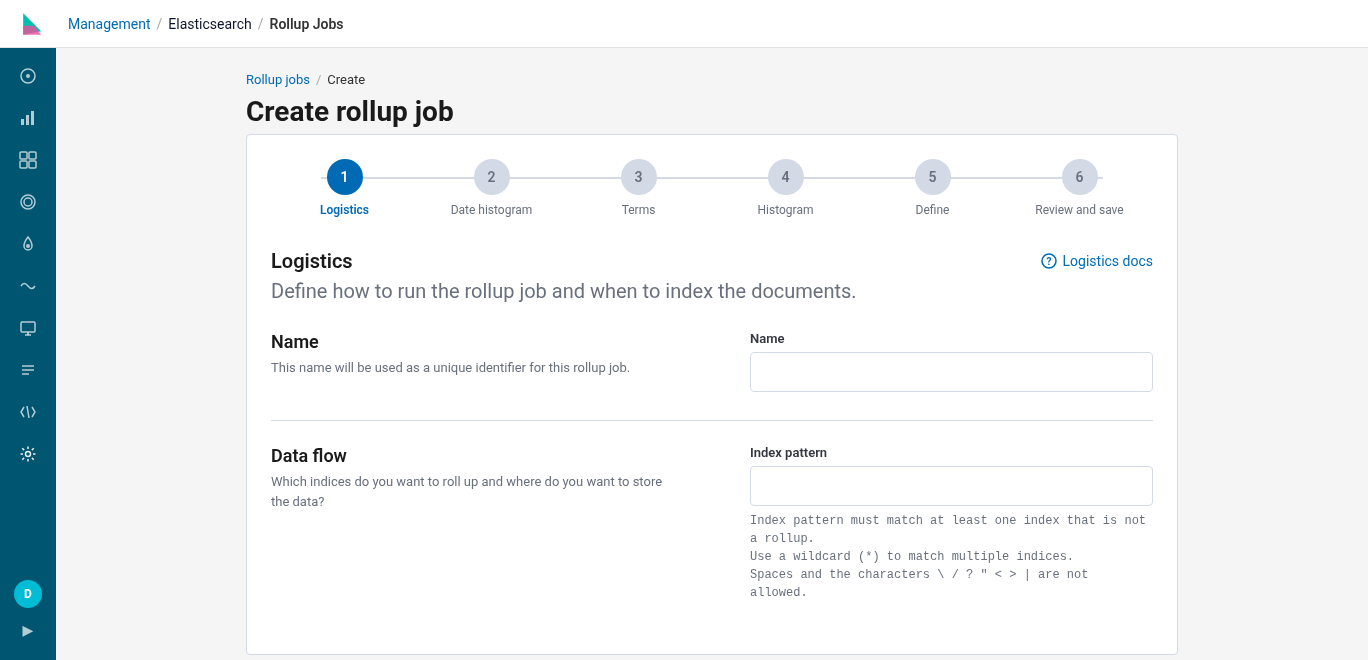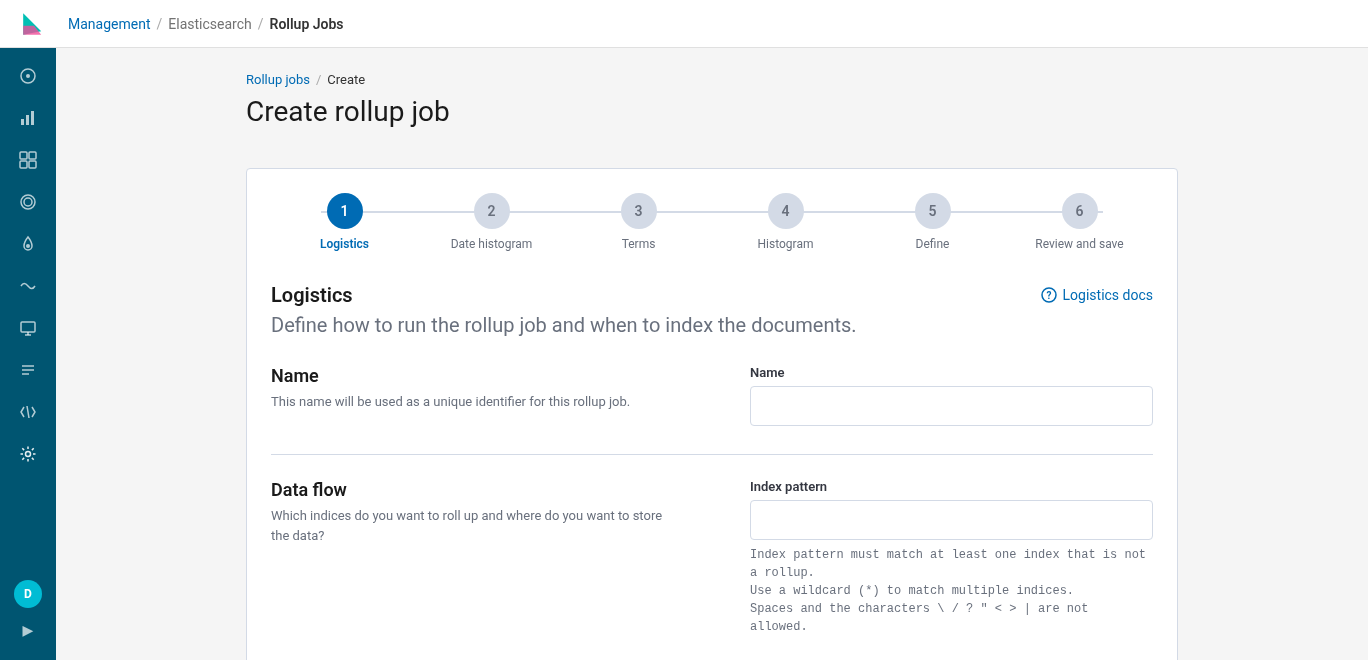--- a/index.html
+++ b/index.html
@@ -104,23 +104,23 @@
       margin-bottom: 8px;
       display: flex;
       align-items: center;
       gap: 6px;
     }
     .page-breadcrumb span.sep { color: #aaa; }
     .page-breadcrumb span.current { color: #333; }
 
     .page-title {
       font-size: 28px;
-      font-weight: 400;
+      font-weight: 700;
       color: #1a1a1a;
-      margin-bottom: 40px;
+      margin-bottom: 6px;
     }
 
     
     .wizard-card {
       background: #fff;
       border: 1px solid #d3dae6;
       border-radius: 4px;
       padding: 24px;
     }
 
@@ -266,21 +266,21 @@
 <div class="topbar">
 
   <svg class="topbar-logo" viewBox="0 0 40 40" fill="none">
     <rect width="40" height="40" fill="#fff"></rect>
     <path d="M8 32 L8 8 L28 28 Z" fill="#00BFB3"></path>
     <path d="M8 22 L20 22 L28 32 L8 32 Z" fill="#F04E98" opacity="0.8"></path>
   </svg>
   <nav class="breadcrumb">
     <a style="color:#006BB4;text-decoration:none;">Management</a>
     <span class="sep">/</span>
-    <a style="color:#737373;text-decoration:none;">Elasticsearch</a>
+    <a style="color:#0f172a;text-decoration:none;">Elasticsearch</a>
     <span class="sep">/</span>
     <span class="current">Rollup Jobs</span>
   </nav>
 </div>
 
 <div class="layout">
 
   <nav class="sidebar">
     <div class="sidebar-icon">
       <svg width="18" height="18" viewBox="0 0 18 18" fill="none">

